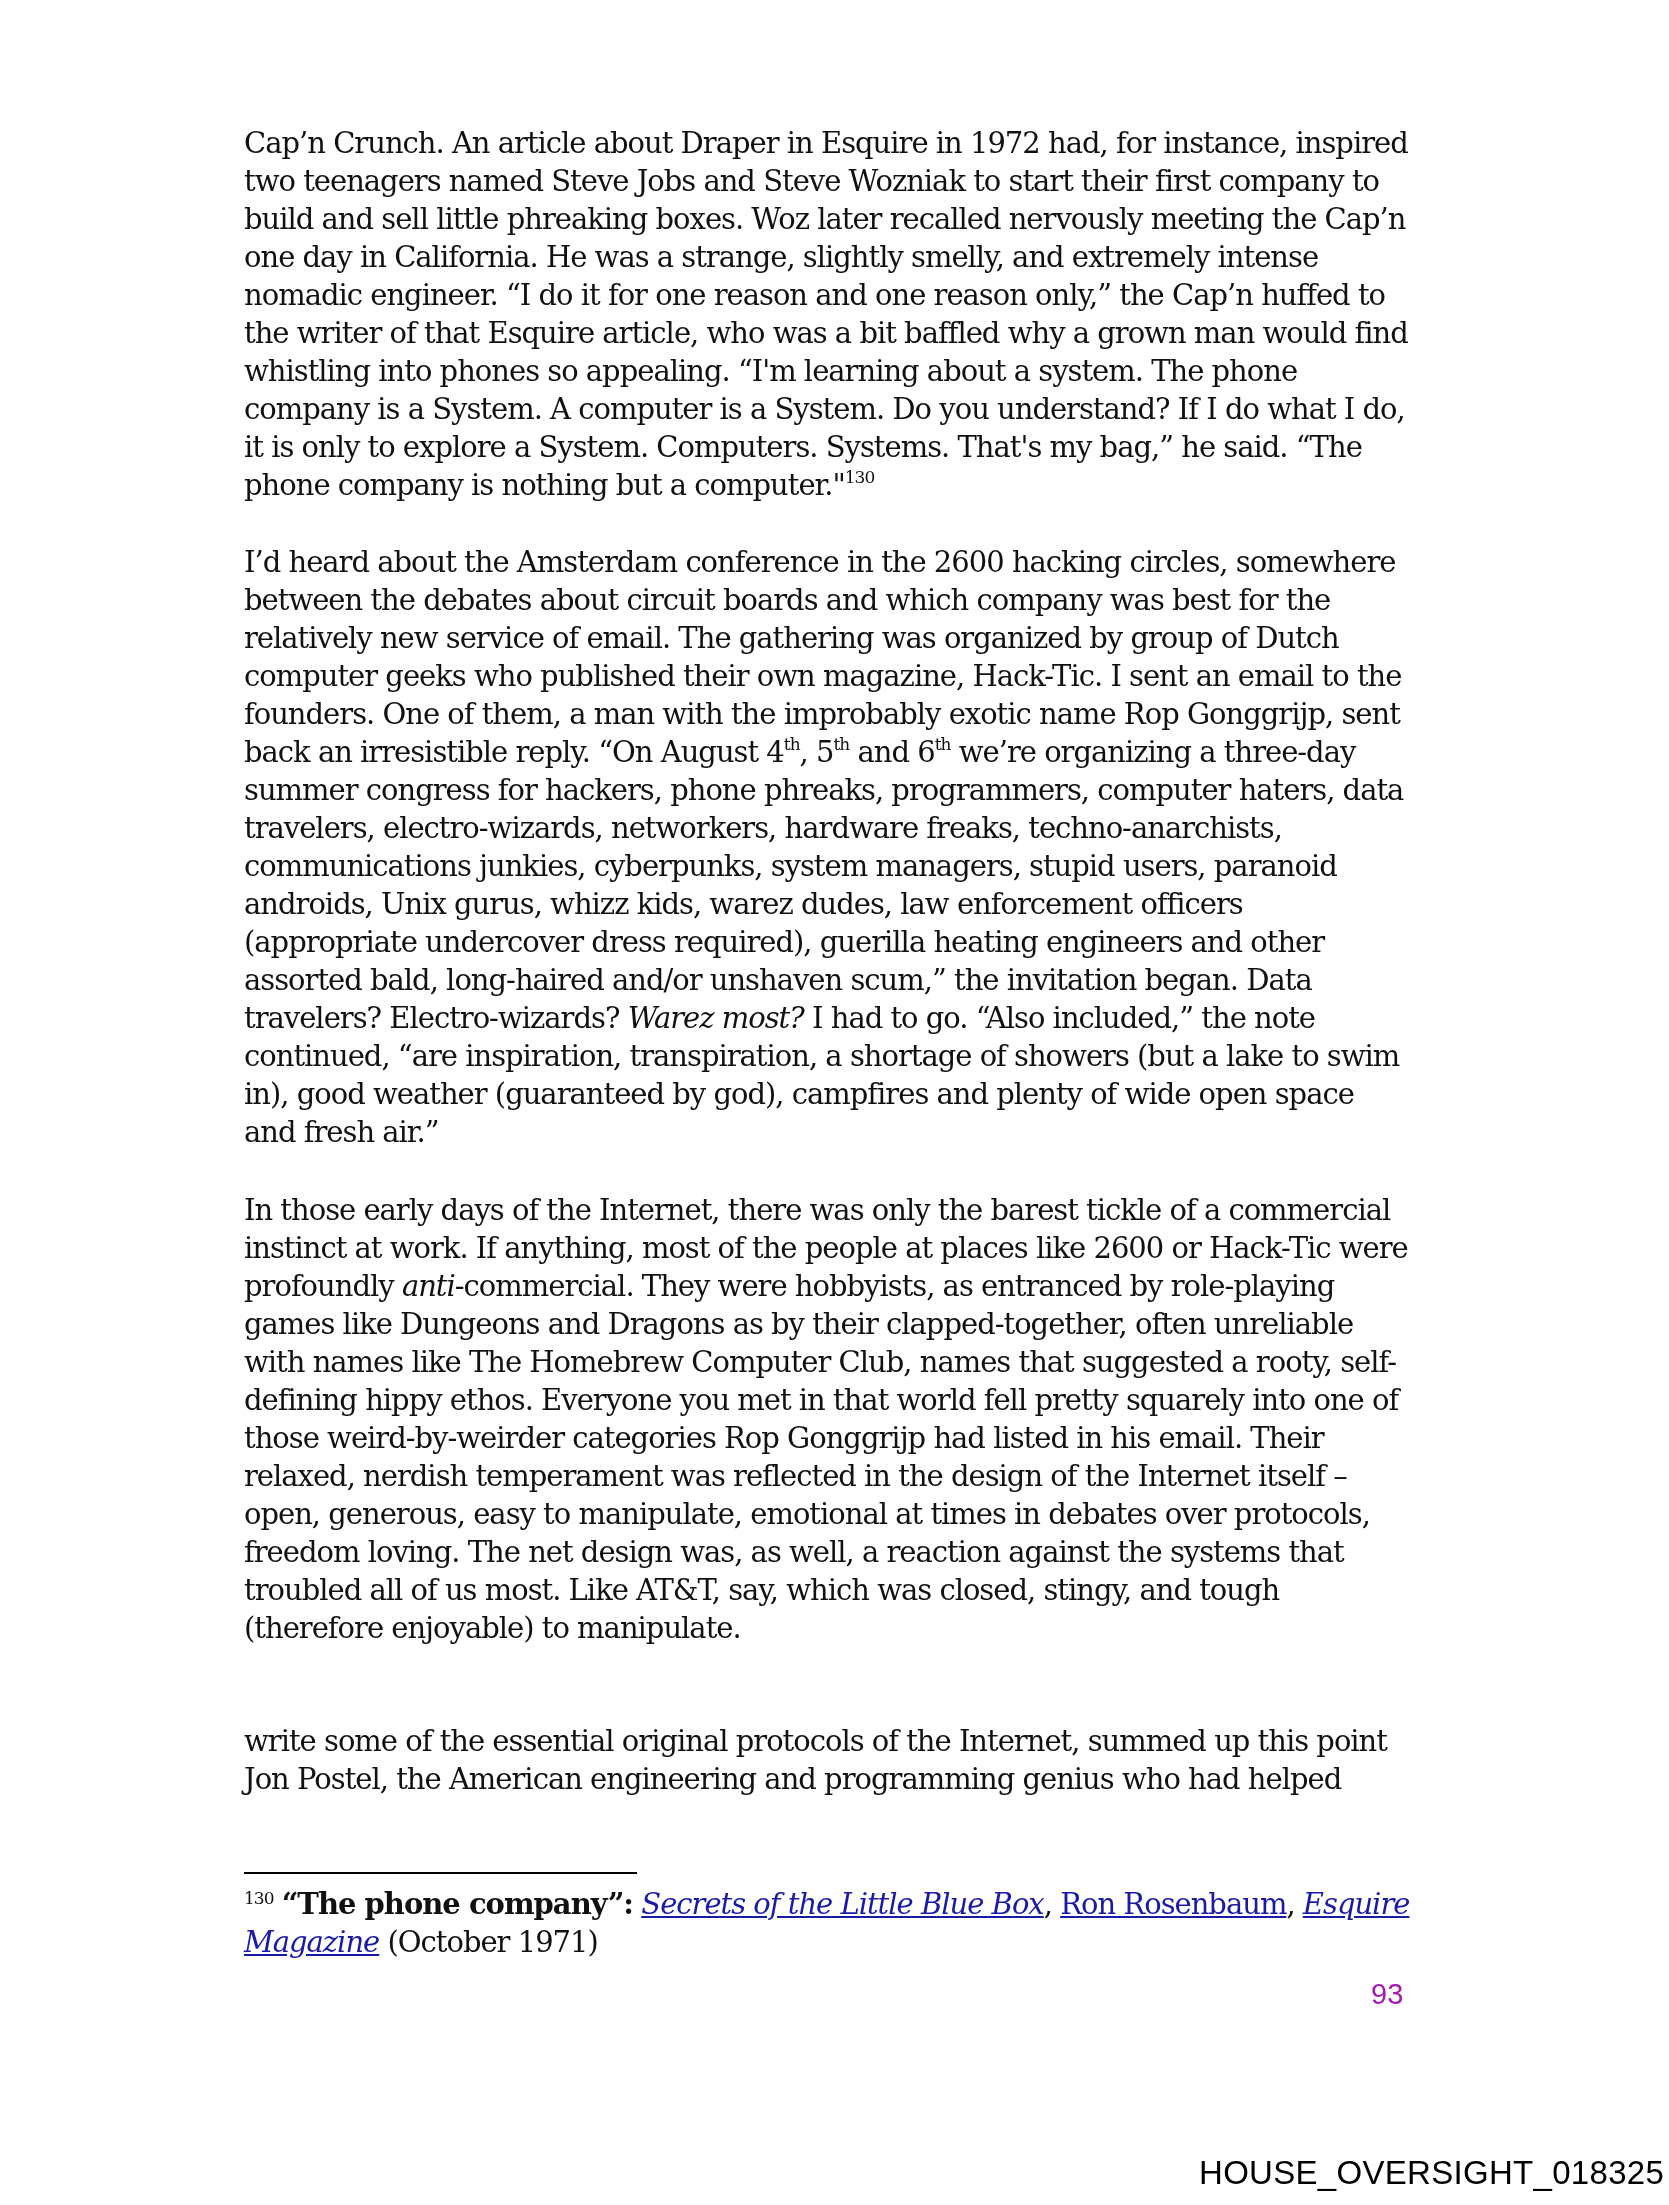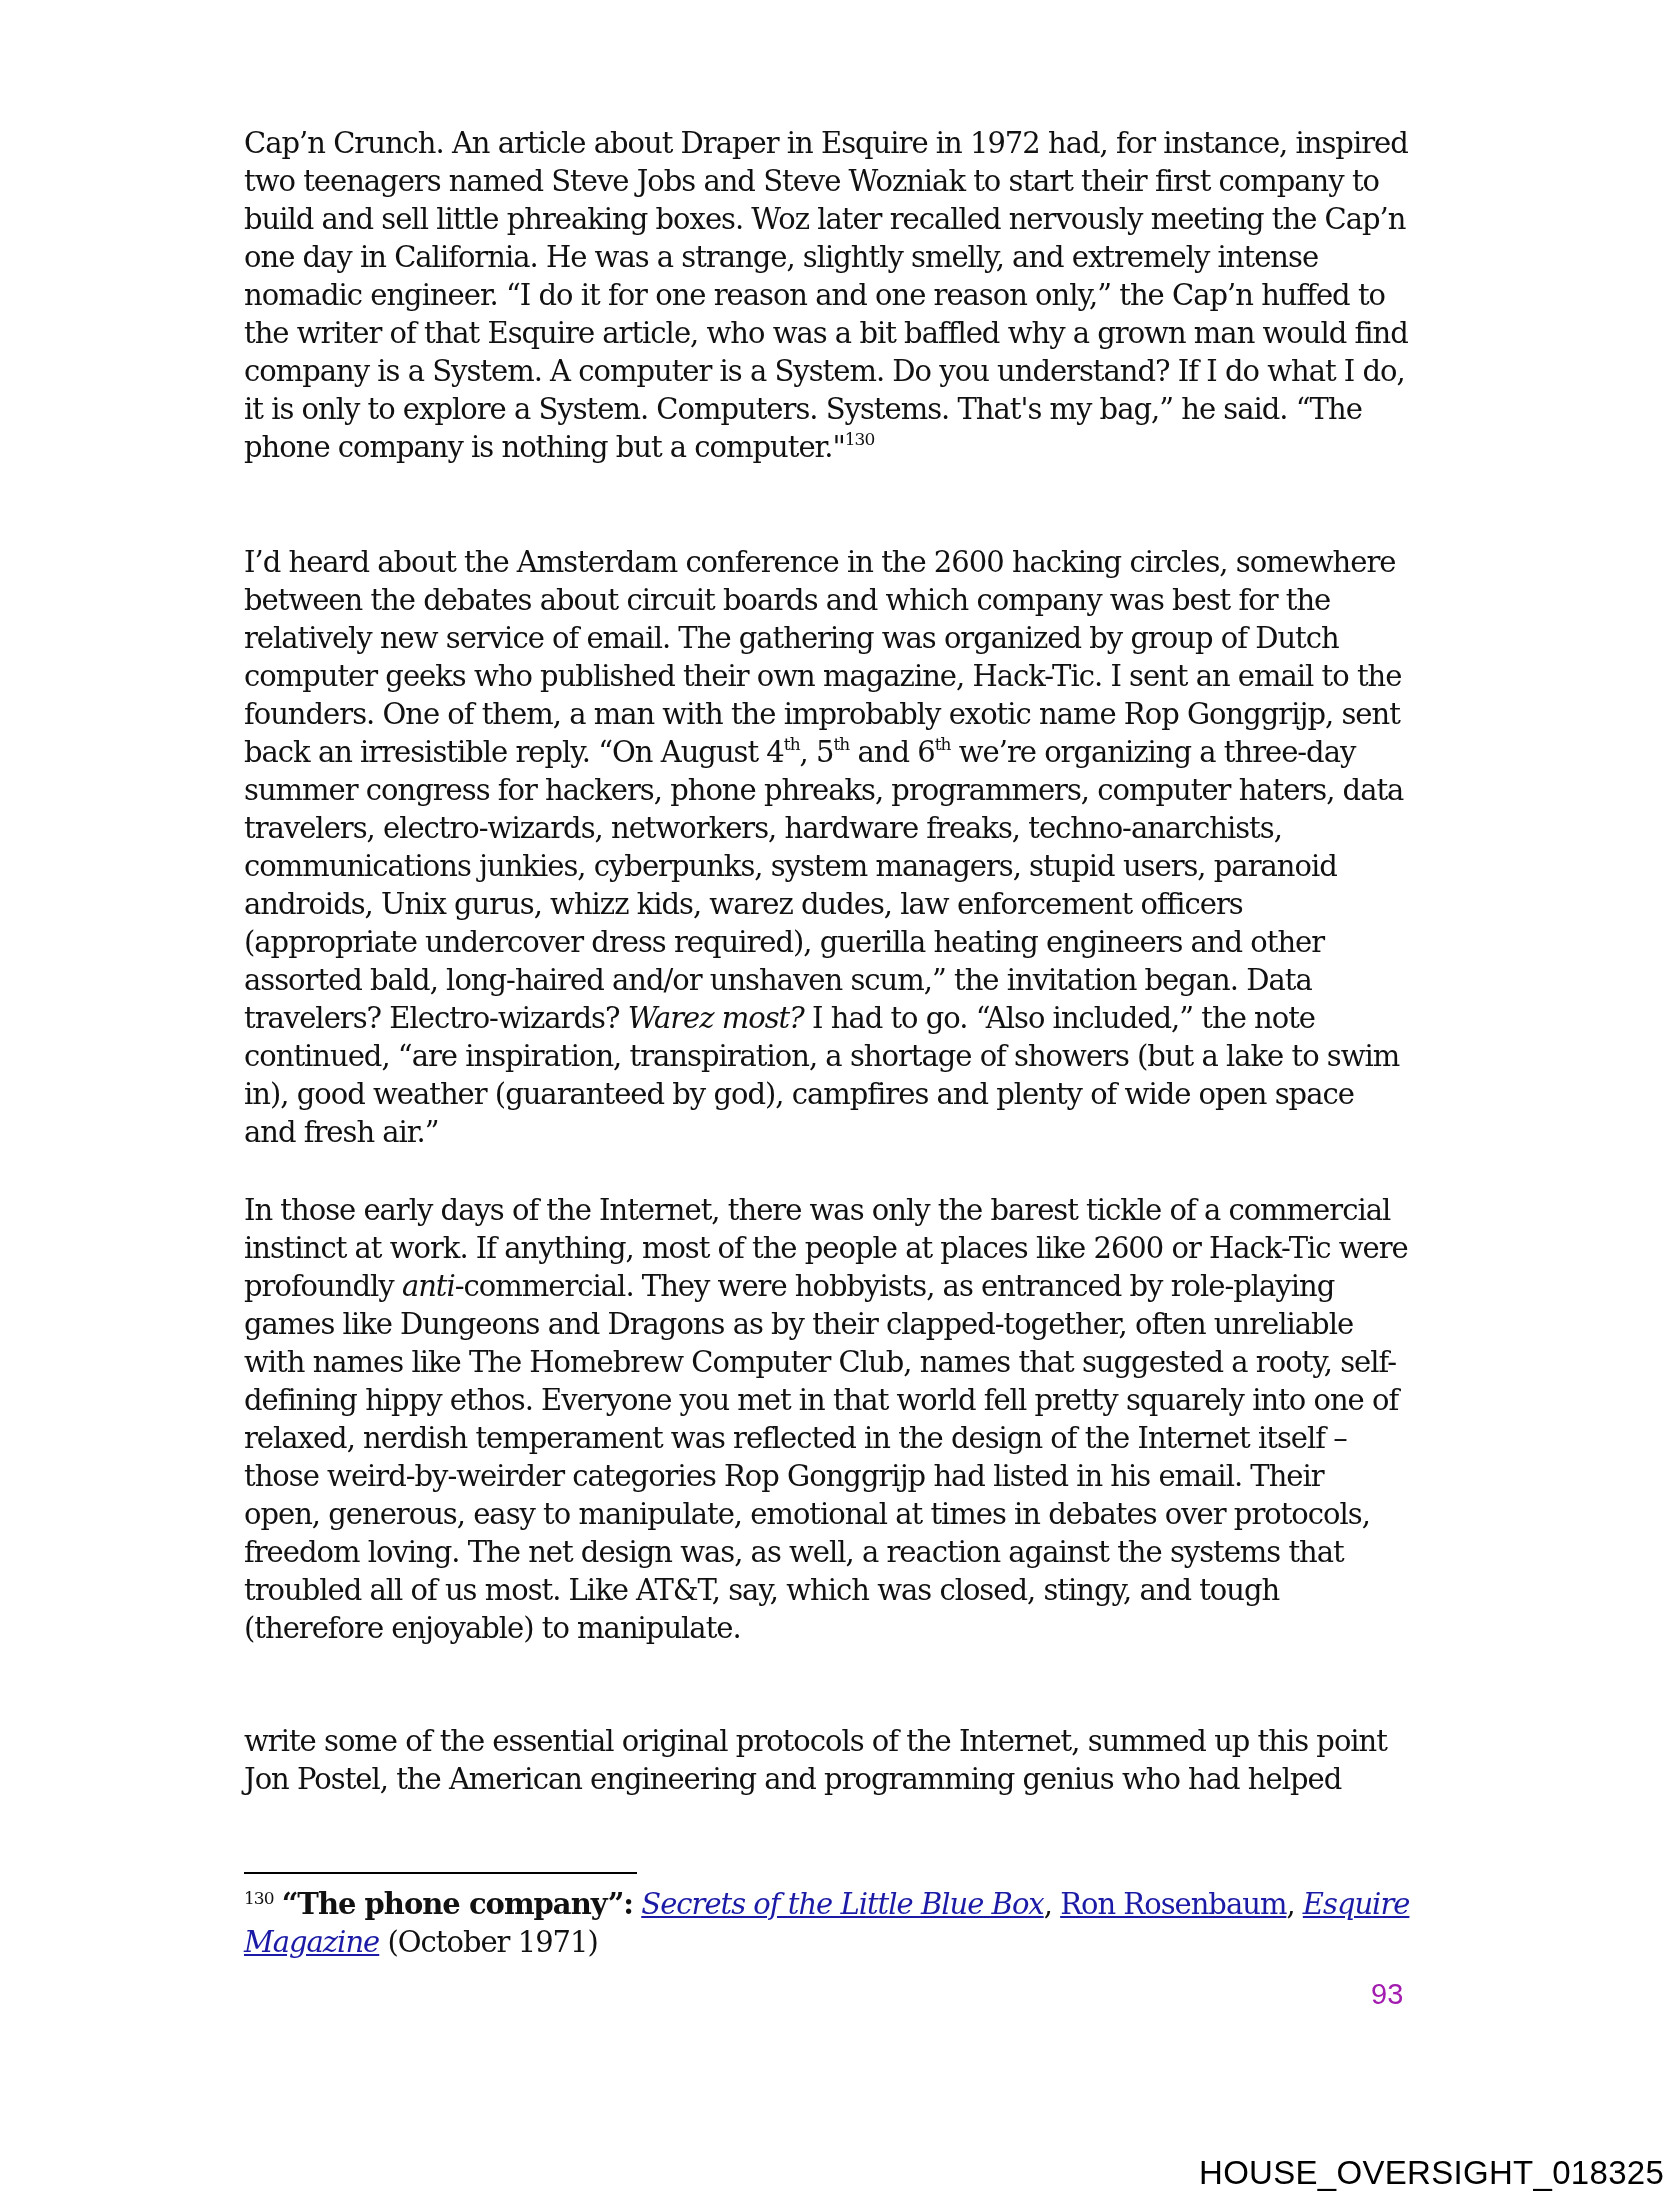--- a/index.html
+++ b/index.html
@@ -44,20 +44,21 @@
 
 <div class="page">
 
   <div class="body-text para" id="p1">
     <span class="ln">Cap’n Crunch. An article about Draper in Esquire in 1972 had, for instance, inspired</span>
     <span class="ln">two teenagers named Steve Jobs and Steve Wozniak to start their first company to</span>
     <span class="ln">build and sell little phreaking boxes. Woz later recalled nervously meeting the Cap’n</span>
     <span class="ln">one day in California. He was a strange, slightly smelly, and extremely intense</span>
     <span class="ln">nomadic engineer. “I do it for one reason and one reason only,” the Cap’n huffed to</span>
     <span class="ln">the writer of that Esquire article, who was a bit baffled why a grown man would find</span>
+    <span class="ln">whistling into phones so appealing. “I'm learning about a system. The phone</span>
     <span class="ln">company is a System. A computer is a System. Do you understand? If I do what I do,</span>
     <span class="ln">it is only to explore a System. Computers. Systems. That's my bag,” he said. “The</span>
     <span class="ln"><span>phone company is nothing but a computer."</span><sup>130</sup></span>
   </div>
 
   <div class="body-text para" id="p2">
     <span class="ln">I’d heard about the Amsterdam conference in the 2600 hacking circles, somewhere</span>
     <span class="ln">between the debates about circuit boards and which company was best for the</span>
     <span class="ln">relatively new service of email. The gathering was organized by group of Dutch</span>
     <span class="ln">computer geeks who published their own magazine, Hack-Tic. I sent an email to the</span>
@@ -75,22 +76,22 @@
     <span class="ln">and fresh air.”</span>
   </div>
 
   <div class="body-text para" id="p3">
     <span class="ln">In those early days of the Internet, there was only the barest tickle of a commercial</span>
     <span class="ln">instinct at work. If anything, most of the people at places like 2600 or Hack-Tic were</span>
     <span class="ln"><span>profoundly </span><em>anti</em><span>-commercial. They were hobbyists, as entranced by role-playing</span></span>
     <span class="ln">games like Dungeons and Dragons as by their clapped-together, often unreliable</span>
     <span class="ln">with names like The Homebrew Computer Club, names that suggested a rooty, self-</span>
     <span class="ln">defining hippy ethos. Everyone you met in that world fell pretty squarely into one of</span>
+    <span class="ln">those weird-by-weirder categories Rop Gonggrijp had listed in his email. Their</span>
     <span class="ln">relaxed, nerdish temperament was reflected in the design of the Internet itself –</span>
-    <span class="ln">those weird-by-weirder categories Rop Gonggrijp had listed in his email. Their</span>
     <span class="ln">open, generous, easy to manipulate, emotional at times in debates over protocols,</span>
     <span class="ln">freedom loving. The net design was, as well, a reaction against the systems that</span>
     <span class="ln">troubled all of us most. Like AT&amp;T, say, which was closed, stingy, and tough</span>
     <span class="ln">(therefore enjoyable) to manipulate.</span>
   </div>
 
   <div class="body-text para" id="p4">
     <span class="ln">write some of the essential original protocols of the Internet, summed up this point</span>
     <span class="ln">Jon Postel, the American engineering and programming genius who had helped</span>
   </div>

